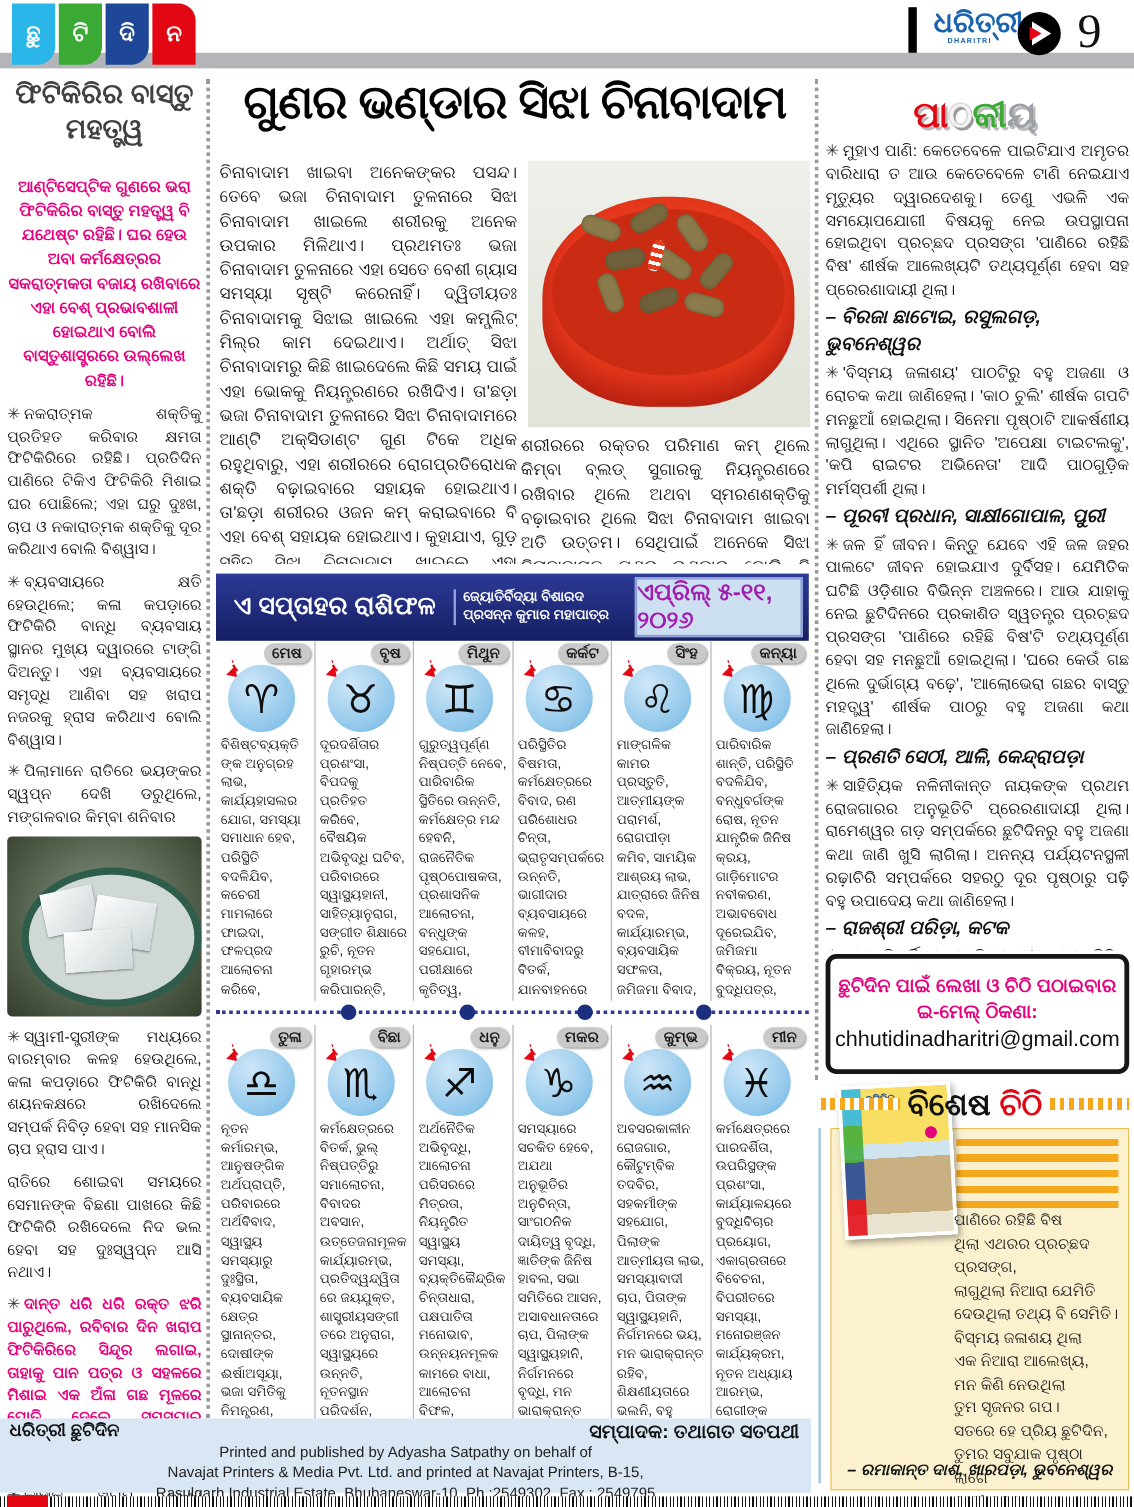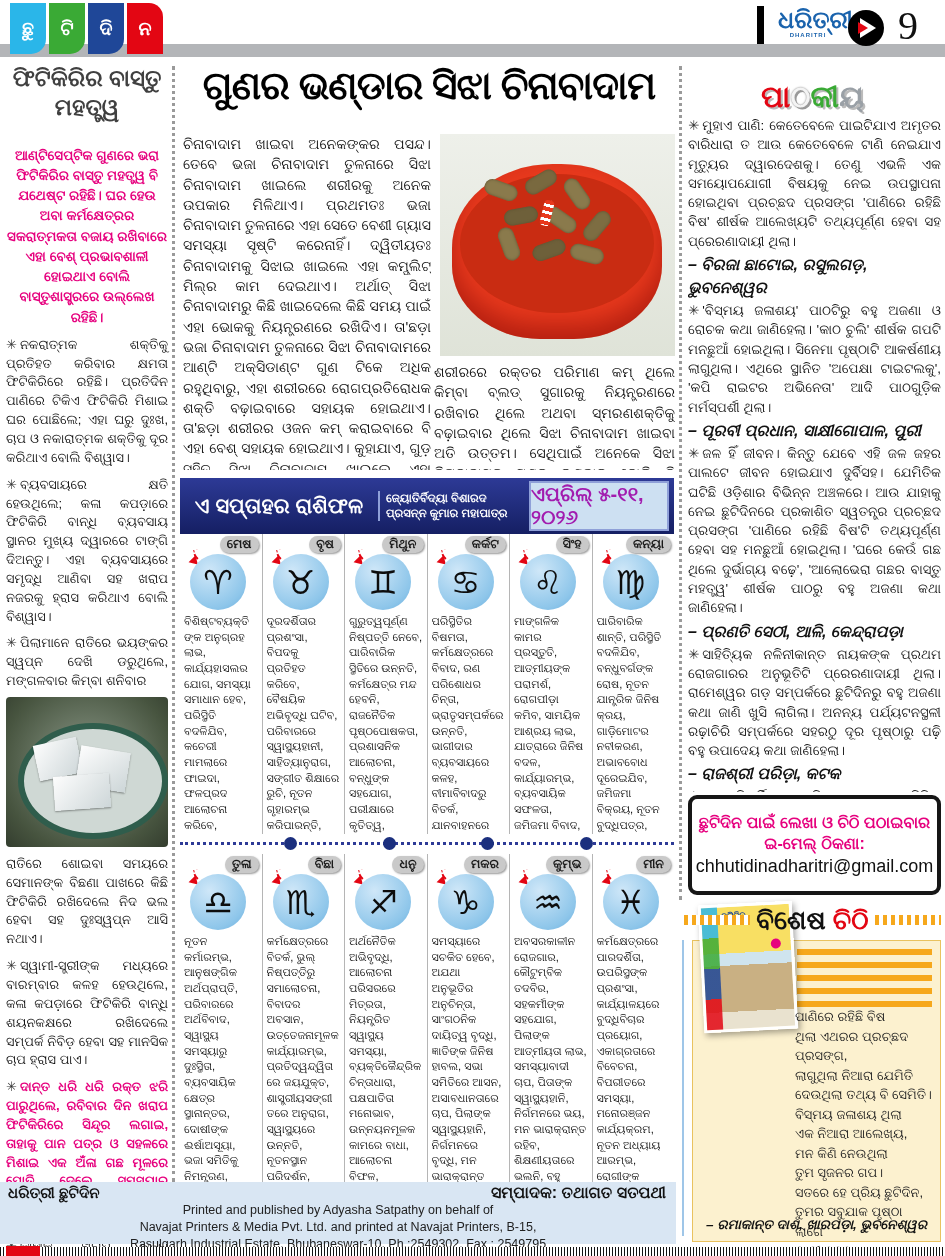--- a/index.html
+++ b/index.html
@@ -148,22 +148,22 @@
     <div class="lintro">ଆଣ୍ଟିସେପ୍ଟିକ ଗୁଣରେ ଭରା ଫିଟିକିରିର ବାସ୍ତୁ ମହତ୍ତ୍ୱ ବି ଯଥେଷ୍ଟ ରହିଛି। ଘର ହେଉ ଅବା କର୍ମକ୍ଷେତ୍ରର ସକରାତ୍ମକତା ବଜାୟ ରଖିବାରେ ଏହା ବେଶ୍ ପ୍ରଭାବଶାଳୀ ହୋଇଥାଏ ବୋଲି ବାସ୍ତୁଶାସ୍ତ୍ରରେ ଉଲ୍ଲେଖ ରହିଛି।</div>
     <div class="lpara"><span class="bullet">✳</span><span>ନକରାତ୍ମକ ଶକ୍ତିକୁ ପ୍ରତିହତ କରିବାର କ୍ଷମତା ଫିଟିକିରିରେ ରହିଛି। ପ୍ରତିଦିନ ପାଣିରେ ଟିକିଏ ଫିଟିକିରି ମିଶାଇ ଘର ପୋଛିଲେ; ଏହା ଘରୁ ଦୁଃଖ, ଚାପ ଓ ନକାରାତ୍ମକ ଶକ୍ତିକୁ ଦୂର କରିଥାଏ ବୋଲି ବିଶ୍ୱାସ।</span></div>
     <div class="lpara"><span class="bullet">✳</span><span>ବ୍ୟବସାୟରେ କ୍ଷତି ହେଉଥିଲେ; କଳା କପଡ଼ାରେ ଫିଟିକିରି ବାନ୍ଧି ବ୍ୟବସାୟ ସ୍ଥାନର ମୁଖ୍ୟ ଦ୍ୱାରରେ ଟାଙ୍ଗି ଦିଅନ୍ତୁ। ଏହା ବ୍ୟବସାୟରେ ସମୃଦ୍ଧି ଆଣିବା ସହ ଖରାପ ନଜରକୁ ହ୍ରାସ କରିଥାଏ ବୋଲି ବିଶ୍ୱାସ।</span></div>
     <div class="lpara"><span class="bullet">✳</span><span>ପିଲାମାନେ ରାତିରେ ଭୟଙ୍କର ସ୍ୱପ୍ନ ଦେଖି ଡରୁଥିଲେ, ମଙ୍ଗଳବାର କିମ୍ବା ଶନିବାର</span></div>
     <div class="alum">
       <div class="alumbowl"></div>
       <div class="crys c1"></div>
       <div class="crys c2"></div>
       <div class="crys c3"></div>
     </div>
+    <div class="lpara"><span class="bullet">✳</span><span>ସ୍ୱାମୀ-ସ୍ତ୍ରୀଙ୍କ ମଧ୍ୟରେ ବାରମ୍ବାର କଳହ ହେଉଥିଲେ, କଳା କପଡ଼ାରେ ଫିଟିକିରି ବାନ୍ଧି ଶୟନକକ୍ଷରେ ରଖିଦେଲେ ସମ୍ପର୍କ ନିବିଡ଼ ହେବା ସହ ମାନସିକ ଚାପ ହ୍ରାସ ପାଏ।</span></div>
     <div class="lpara"><span>ରାତିରେ ଶୋଇବା ସମୟରେ ସେମାନଙ୍କ ବିଛଣା ପାଖରେ କିଛି ଫିଟିକିରି ରଖିଦେଲେ ନିଦ ଭଲ ହେବା ସହ ଦୁଃସ୍ୱପ୍ନ ଆସି ନଥାଏ।</span></div>
-    <div class="lpara"><span class="bullet">✳</span><span>ସ୍ୱାମୀ-ସ୍ତ୍ରୀଙ୍କ ମଧ୍ୟରେ ବାରମ୍ବାର କଳହ ହେଉଥିଲେ, କଳା କପଡ଼ାରେ ଫିଟିକିରି ବାନ୍ଧି ଶୟନକକ୍ଷରେ ରଖିଦେଲେ ସମ୍ପର୍କ ନିବିଡ଼ ହେବା ସହ ମାନସିକ ଚାପ ହ୍ରାସ ପାଏ।</span></div>
     <div class="lpara pink"><span class="bullet">✳</span><span>ଦାନ୍ତ ଧରି ଧରି ରକ୍ତ ଝରି ପାରୁଥିଲେ, ରବିବାର ଦିନ ଖରାପ ଫିଟିକିରିରେ ସିନ୍ଦୂର ଲଗାଇ, ତାହାକୁ ପାନ ପତ୍ର ଓ ସହଳରେ ମିଶାଇ ଏକ ଅଁଳା ଗଛ ମୂଳରେ ପୋତି ଦେଲେ ସମସ୍ୟାର ସମାଧାନ ହୁଏ ବୋଲି ଲୋକବିଶ୍ୱାସ ରହିଛି।</span></div>
     <div class="lpara"><span class="bullet">✳</span><span>କାହାକୁ ଖରାପ ନଜର ଲାଗିଥିଲେ, ଫିଟିକିରି ମିଶ୍ରିତ ପାଣିରେ ଗାଧୋଇ ପଡ଼ିଲେ, ସୁଫଳ ମିଳେ ବୋଲି ବିଶ୍ୱାସ।</span></div>
   </div>
 
   <div class="mainhead">ଗୁଣର ଭଣ୍ଡାର ସିଝା ଚିନାବାଦାମ</div>
   <div class="bodyL">ଚିନାବାଦାମ ଖାଇବା ଅନେକଙ୍କର ପସନ୍ଦ। ତେବେ ଭଜା ଚିନାବାଦାମ ତୁଳନାରେ ସିଝା ଚିନାବାଦାମ ଖାଇଲେ ଶରୀରକୁ ଅନେକ ଉପକାର ମିଳିଥାଏ। ପ୍ରଥମତଃ ଭଜା ଚିନାବାଦାମ ତୁଳନାରେ ଏହା ସେତେ ବେଶୀ ଗ୍ୟାସ ସମସ୍ୟା ସୃଷ୍ଟି କରେନାହିଁ। ଦ୍ୱିତୀୟତଃ ଚିନାବାଦାମକୁ ସିଝାଇ ଖାଇଲେ ଏହା କମ୍ପ୍ଲିଟ୍ ମିଲ୍‌ର କାମ ଦେଇଥାଏ। ଅର୍ଥାତ୍ ସିଝା ଚିନାବାଦାମରୁ କିଛି ଖାଇଦେଲେ କିଛି ସମୟ ପାଇଁ ଏହା ଭୋକକୁ ନିୟନ୍ତ୍ରଣରେ ରଖିଦିଏ। ତା'ଛଡ଼ା ଭଜା ଚିନାବାଦାମ ତୁଳନାରେ ସିଝା ଚିନାବାଦାମରେ ଆଣ୍ଟି ଅକ୍ସିଡାଣ୍ଟ ଗୁଣ ଟିକେ ଅଧିକ ରହୁଥିବାରୁ, ଏହା ଶରୀରରେ ରୋଗପ୍ରତିରୋଧକ ଶକ୍ତି ବଢ଼ାଇବାରେ ସହାୟକ ହୋଇଥାଏ। ତା'ଛଡ଼ା ଶରୀରର ଓଜନ କମ୍ କରାଇବାରେ ବି ଏହା ବେଶ୍ ସହାୟକ ହୋଇଥାଏ। କୁହାଯାଏ, ଗୁଡ଼ ସହିତ ସିଝା ଚିନାବାଦାମ ଖାଇଲେ ଏହା ଆଣ୍ଠୁଗଣ୍ଠି ଦରଜ ସମସ୍ୟାରୁ କେତେକାଂଶରେ ମୁକ୍ତି ଦେଇଥାଏ। ଦୃଷ୍ଟିଶକ୍ତିକୁ ପ୍ରଖର କରିବା ଓ ହାର୍ଟ ପାଇଁ ବି ଏହାକୁ ଖାଇବା ବହୁତ ଲାଭଦାୟକ ହୋଇଥାଏ।</div>
   <div class="peanut">
     <div class="pbowl"></div>
     <div class="nut n1"></div>
       <div class="nut n2"></div>

